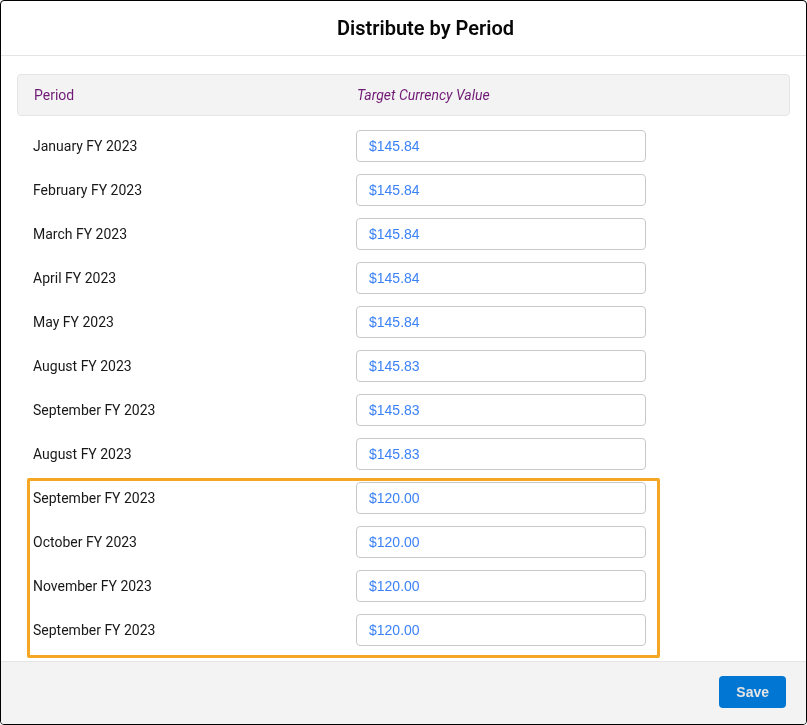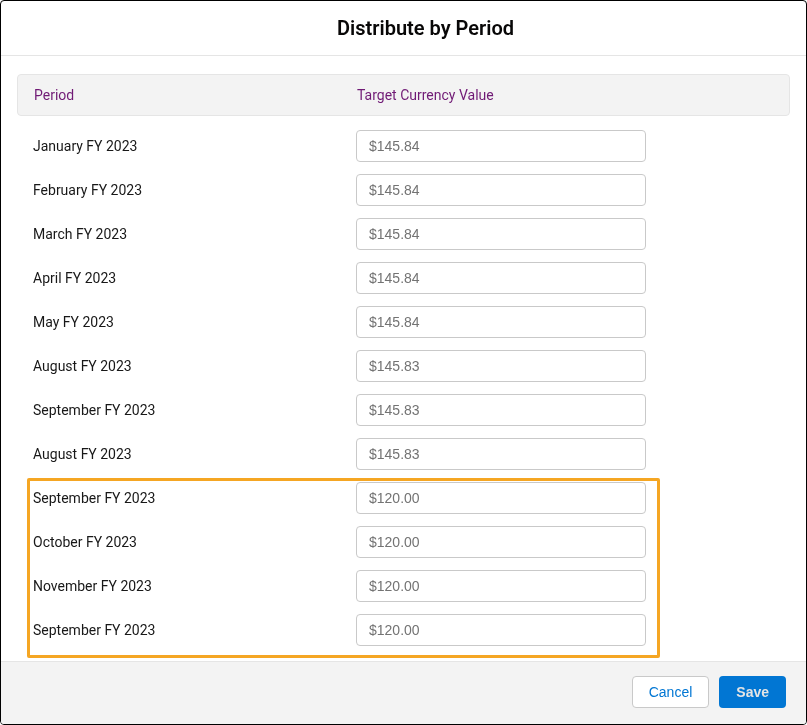--- a/index.html
+++ b/index.html
@@ -43,20 +43,21 @@
       padding: 12px 16px;
       font-size: 14px;
       color: #701a75;
     }
     .col-period {
       width: 323px;
       flex-shrink: 0;
     }
     .col-value {
       flex: 1;
+      font-style: italic;
     }
     .rows-container {
       position: relative;
       padding-top: 8px;
     }
     .row {
       display: flex;
       align-items: center;
       padding: 6px 16px;
       font-size: 14px;
@@ -66,21 +67,21 @@
       width: 323px;
       flex-shrink: 0;
     }
     .value-input {
       width: 290px;
       height: 32px;
       padding: 0 12px;
       border: 1px solid #c9c9c9;
       border-radius: 4px;
       font-size: 14px;
-      color: #737373;
+      color: #3b82f6;
       background: #fff;
     }
     .highlight-box {
       position: absolute;
       border: 3px solid #f5a623;
       border-radius: 2px;
       pointer-events: none;
       left: 10px;
       right: 130px;
       top: 362px;
@@ -174,15 +175,14 @@
     <div class="row">
       <div class="period-label">September FY 2023</div>
       <input type="text" class="value-input" value="$120.00" style="">
     </div>
 
     <div class="highlight-box"></div>
   </div>
 </div>
 
 <div class="dialog-footer">
-  <button class="btn btn-cancel">Cancel</button>
   <button class="btn btn-save">Save</button>
 </div>
 
 </body></html>

